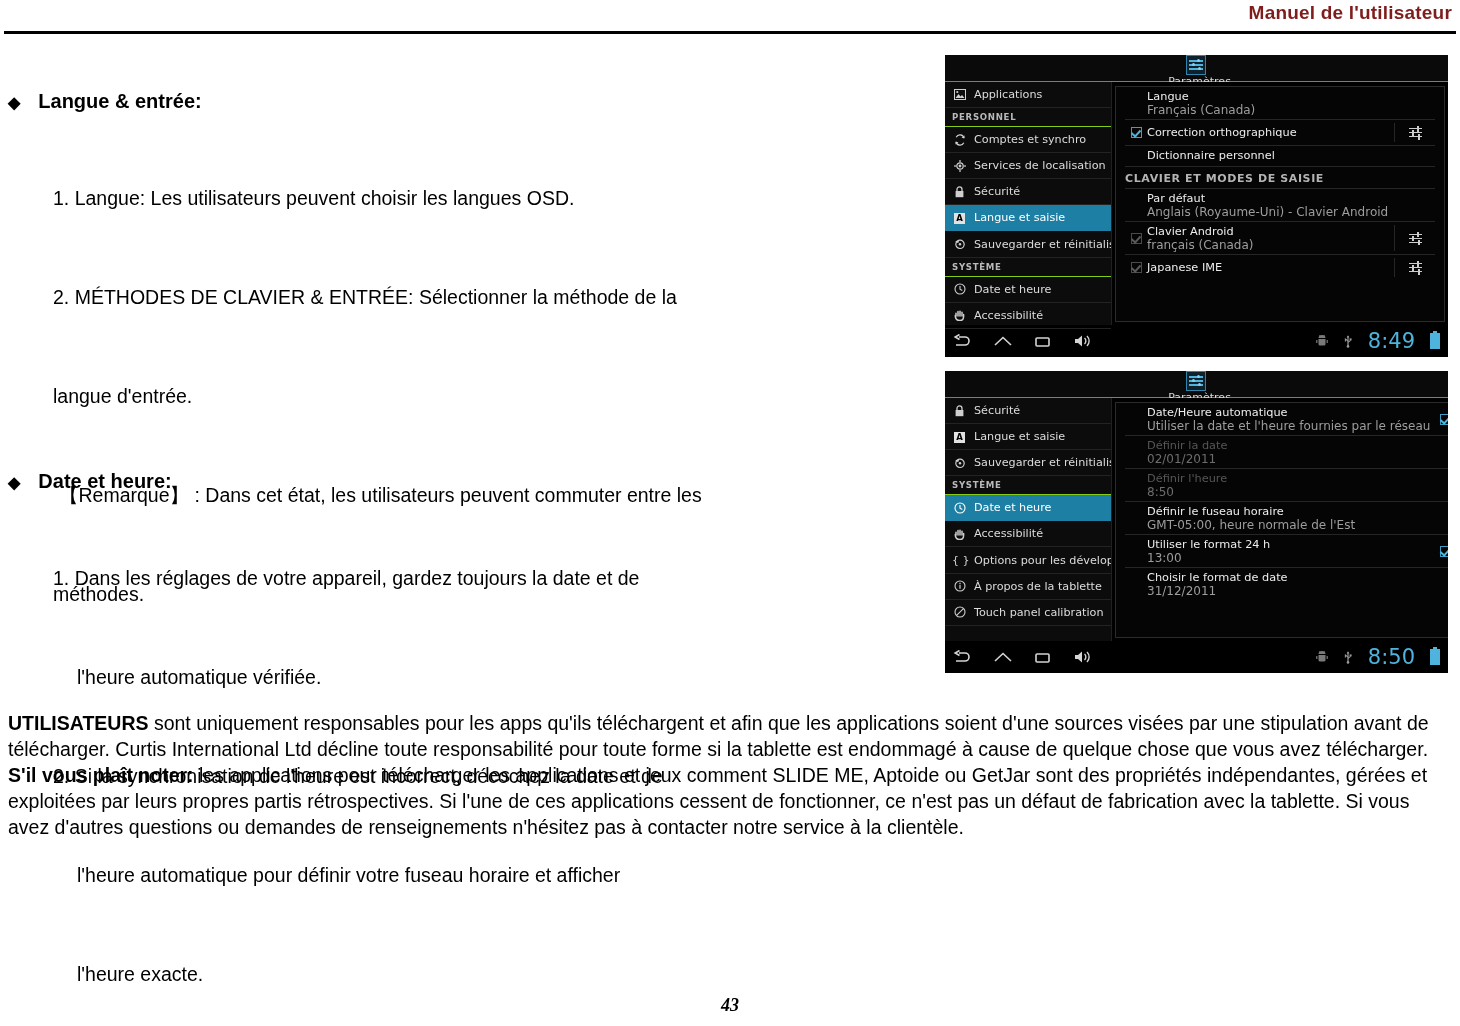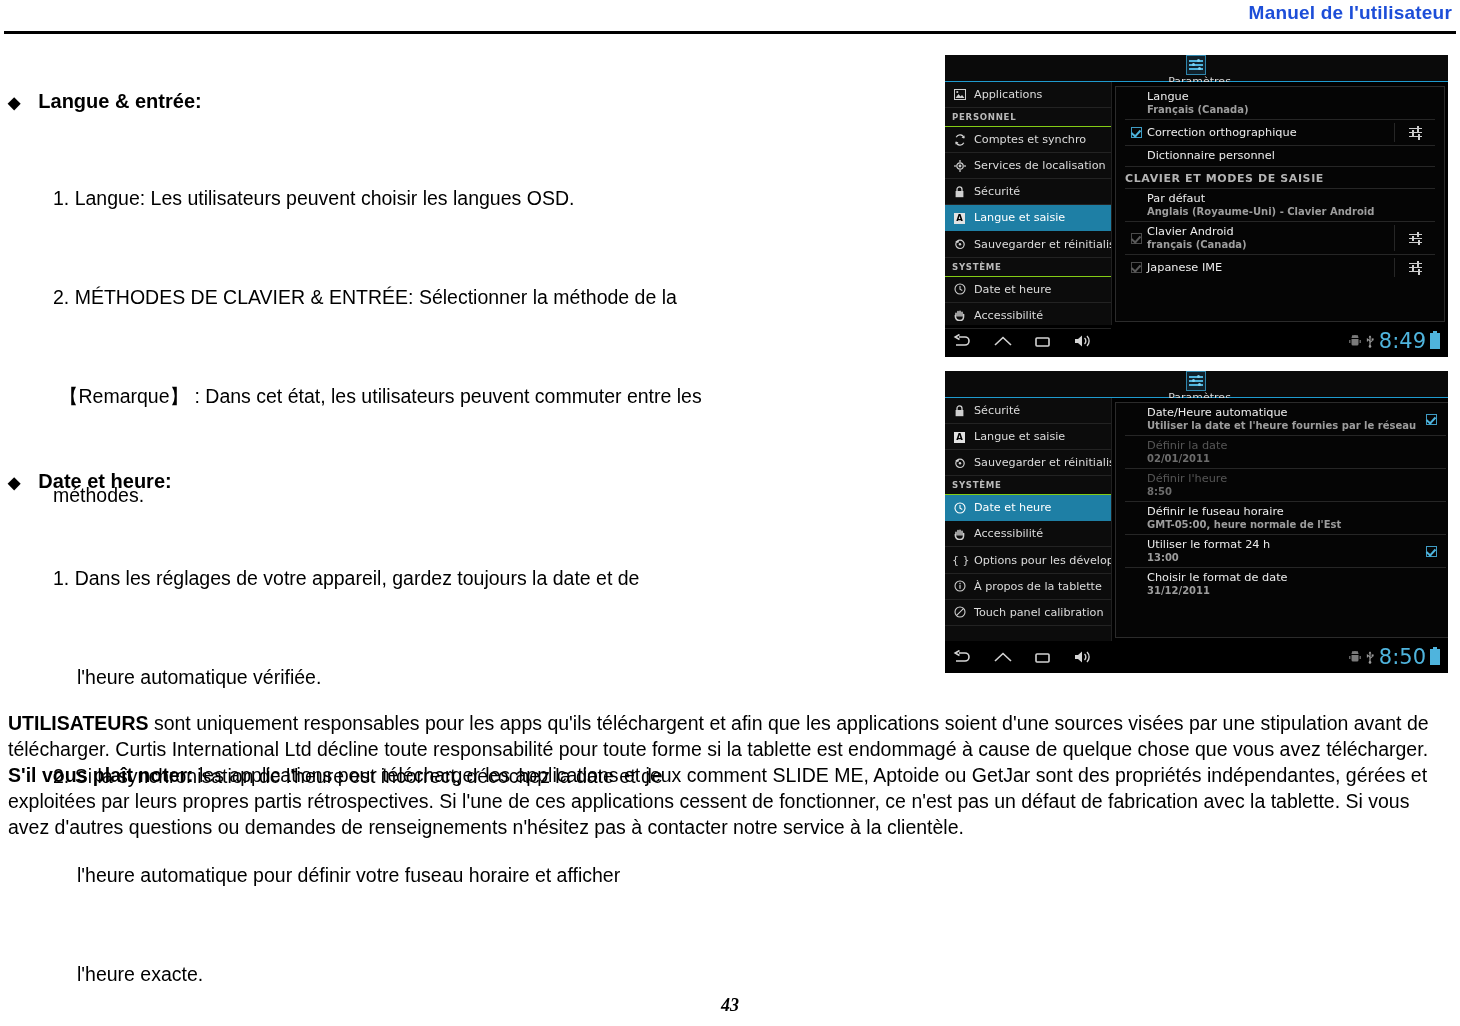--- a/index.html
+++ b/index.html
@@ -21,21 +21,21 @@
     position: absolute;
     top: 0; left: 0; right: 0;
     height: 30px;
   }
   .header-title {
     position: absolute;
     right: 8px;
     top: 2px;
     font-size: 19px;
     font-weight: bold;
-    color: #1d4ed8;
+    color: #7f1d1d;
     letter-spacing: 0.2px;
   }
   .header-rule {
     position: absolute;
     left: 4px;
     right: 4px;
     top: 31px;
     height: 3px;
     background: #000;
   }
@@ -262,25 +262,24 @@
   .chkbox.dim.on::after { border-color: #5a5a5a; }
   .prow-txt { flex: 1 1 auto; min-width: 0; }
   .prow-title {
     font-size: 11.3px;
     color: #ededed;
     line-height: 14px;
     white-space: nowrap;
   }
   .prow-title.dim { color: #565656; }
   .prow-sub {
-    font-size: 10px;
+    font-size: 12px;
     color: #9d9d9d;
     line-height: 12px;
     white-space: nowrap;
-    font-weight: bold;
   }
   .prow-sub.dim { color: #6d6d6d; }
   .prow-right {
     width: 40px; flex: 0 0 40px;
     text-align: center;
     border-left: 1px solid #262626;
     align-self: stretch;
     display: flex;
     align-items: center;
     justify-content: center;
@@ -329,21 +328,21 @@
     display: flex;
     align-items: center;
     padding: 0 8px;
     box-sizing: border-box;
   }
   .nav-left { display: flex; align-items: center; gap: 20px; }
   .nav-right {
     margin-left: auto;
     display: flex;
     align-items: center;
-    gap: 4px;
+    gap: 15px;
   }
   .nav-icon { color: #d4d4d4; display: flex; align-items: center; }
   .clock {
     font-size: 21px;
     color: #4fb4dd;
     font-family: "DejaVu Sans", sans-serif;
     letter-spacing: 0px;
     line-height: 1;
   }
   .battery {
@@ -371,20 +370,21 @@
 <div class="doc-body">
 
   <div class="section" id="sec-langue">
     <div class="sec-heading">
       <span class="diamond">◆</span>
       <span>Langue  &amp; entrée:</span>
     </div>
     <div class="sec-lines">
       <span class="ln">1. Langue: Les utilisateurs peuvent choisir les langues OSD.</span>
       <span class="ln">2. MÉTHODES DE CLAVIER &amp; ENTRÉE: Sélectionner la méthode de la</span>
+      <span class="ln">langue d'entrée.</span>
       <span class="ln tight">【Remarque】 : Dans cet état, les utilisateurs peuvent commuter entre les</span>
       <span class="ln">méthodes.</span>
     </div>
   </div>
 
   <div class="section" id="sec-date">
     <div class="sec-heading">
       <span class="diamond">◆</span>
       <span>Date et heure:</span>
     </div>

